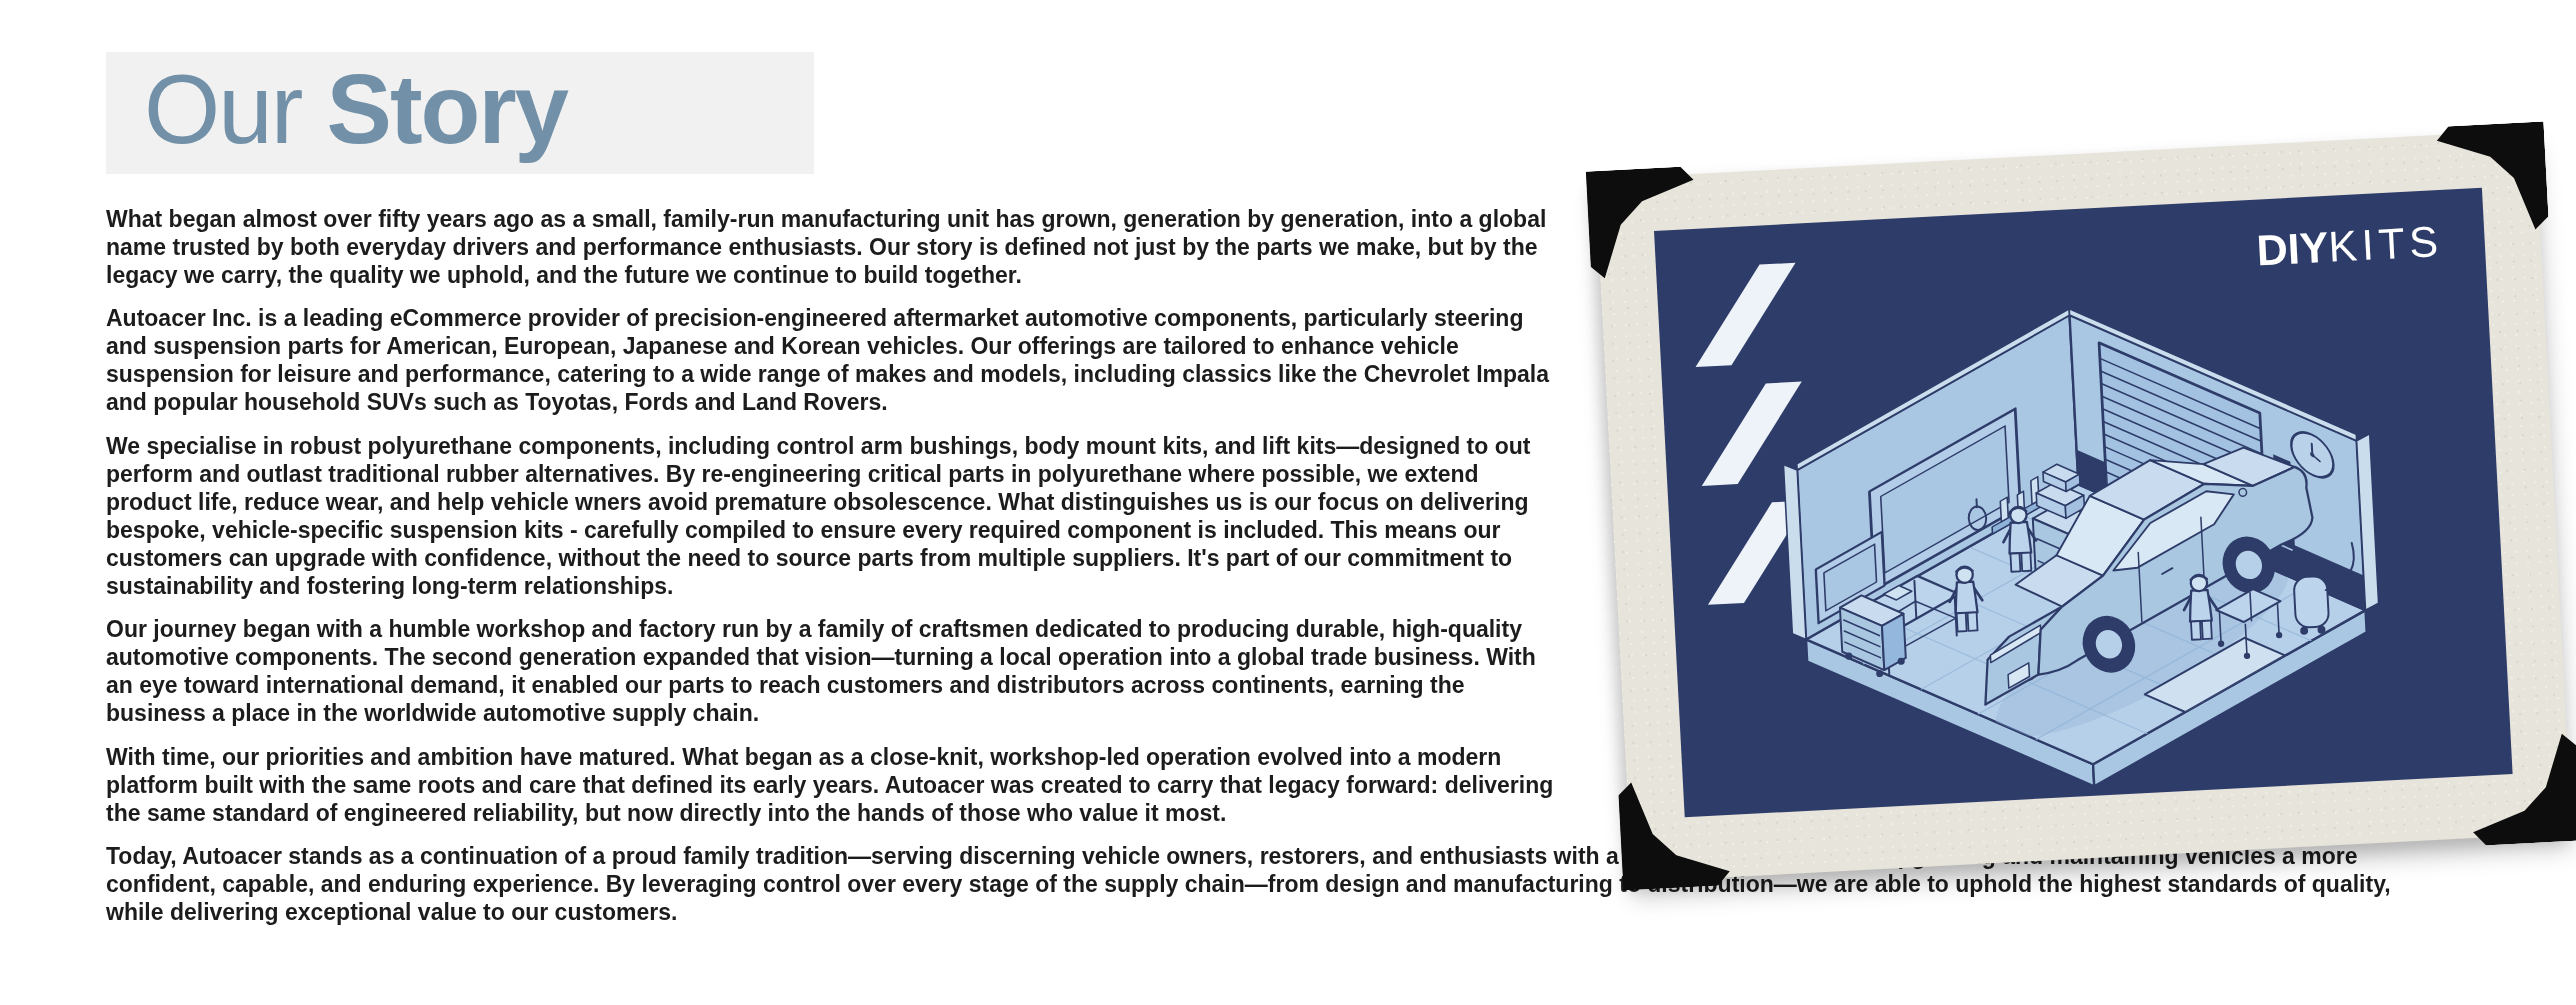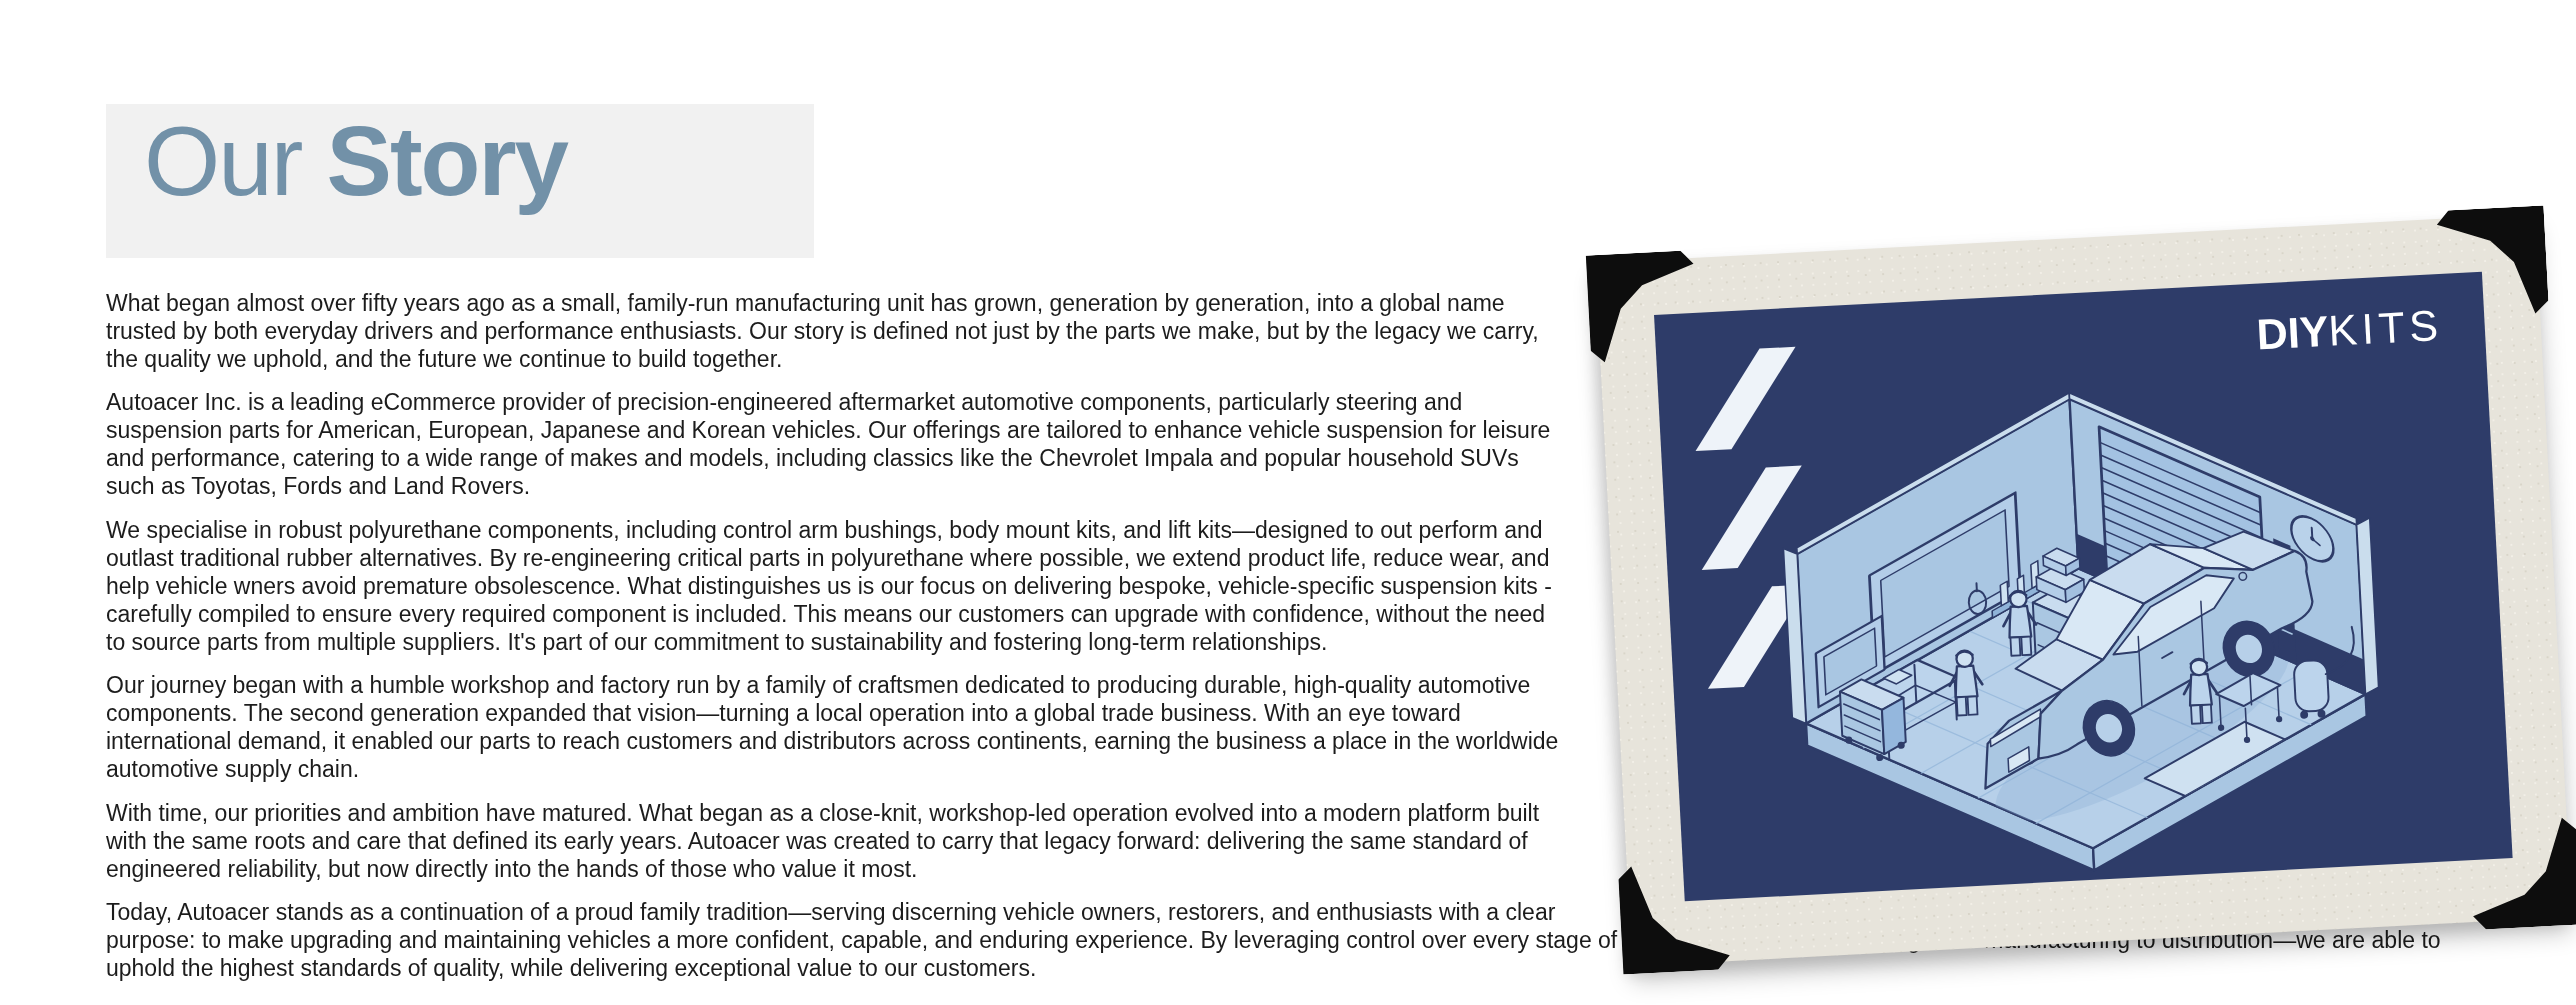--- a/index.html
+++ b/index.html
@@ -8,23 +8,23 @@
     background:#ffffff;
     overflow:hidden;
     font-family:"Liberation Sans", sans-serif;
     -webkit-font-smoothing:antialiased;
   }
   .page{ position:relative; width:2576px; height:1006px; }
 
   
   .title-block{
     display:inline-block;
-    margin:104px 0 0 106px;
+    margin:52px 0 0 106px;
     background:#f1f1f1;
-    width:708px; height:154px;
+    width:708px; height:122px;
     box-sizing:border-box;
     padding:4px 0 0 38px;
   }
   .title-block h1{
     margin:0;
     font-size:98px;
     line-height:107px;
     font-weight:400;
     letter-spacing:-2px;
     color:#7291a8;
@@ -32,21 +32,21 @@
   }
   .title-block h1 .bold{ font-weight:700; }
 
   
   .content{
     margin:31px 124px 0 106px;
     font-size:23px;
     line-height:28px;
     color:#1c1c1c;
   }
-  .content p{ margin:0 0 15.4px 0; }
+  .content p{ margin:0 0 15.4px 0;font-weight:bold; }
 
   
   .photo-float{
     float:right;
     width:865px; height:629px;
     margin-left:27px;
     position:relative;
   }
   .polaroid{
     position:absolute;

